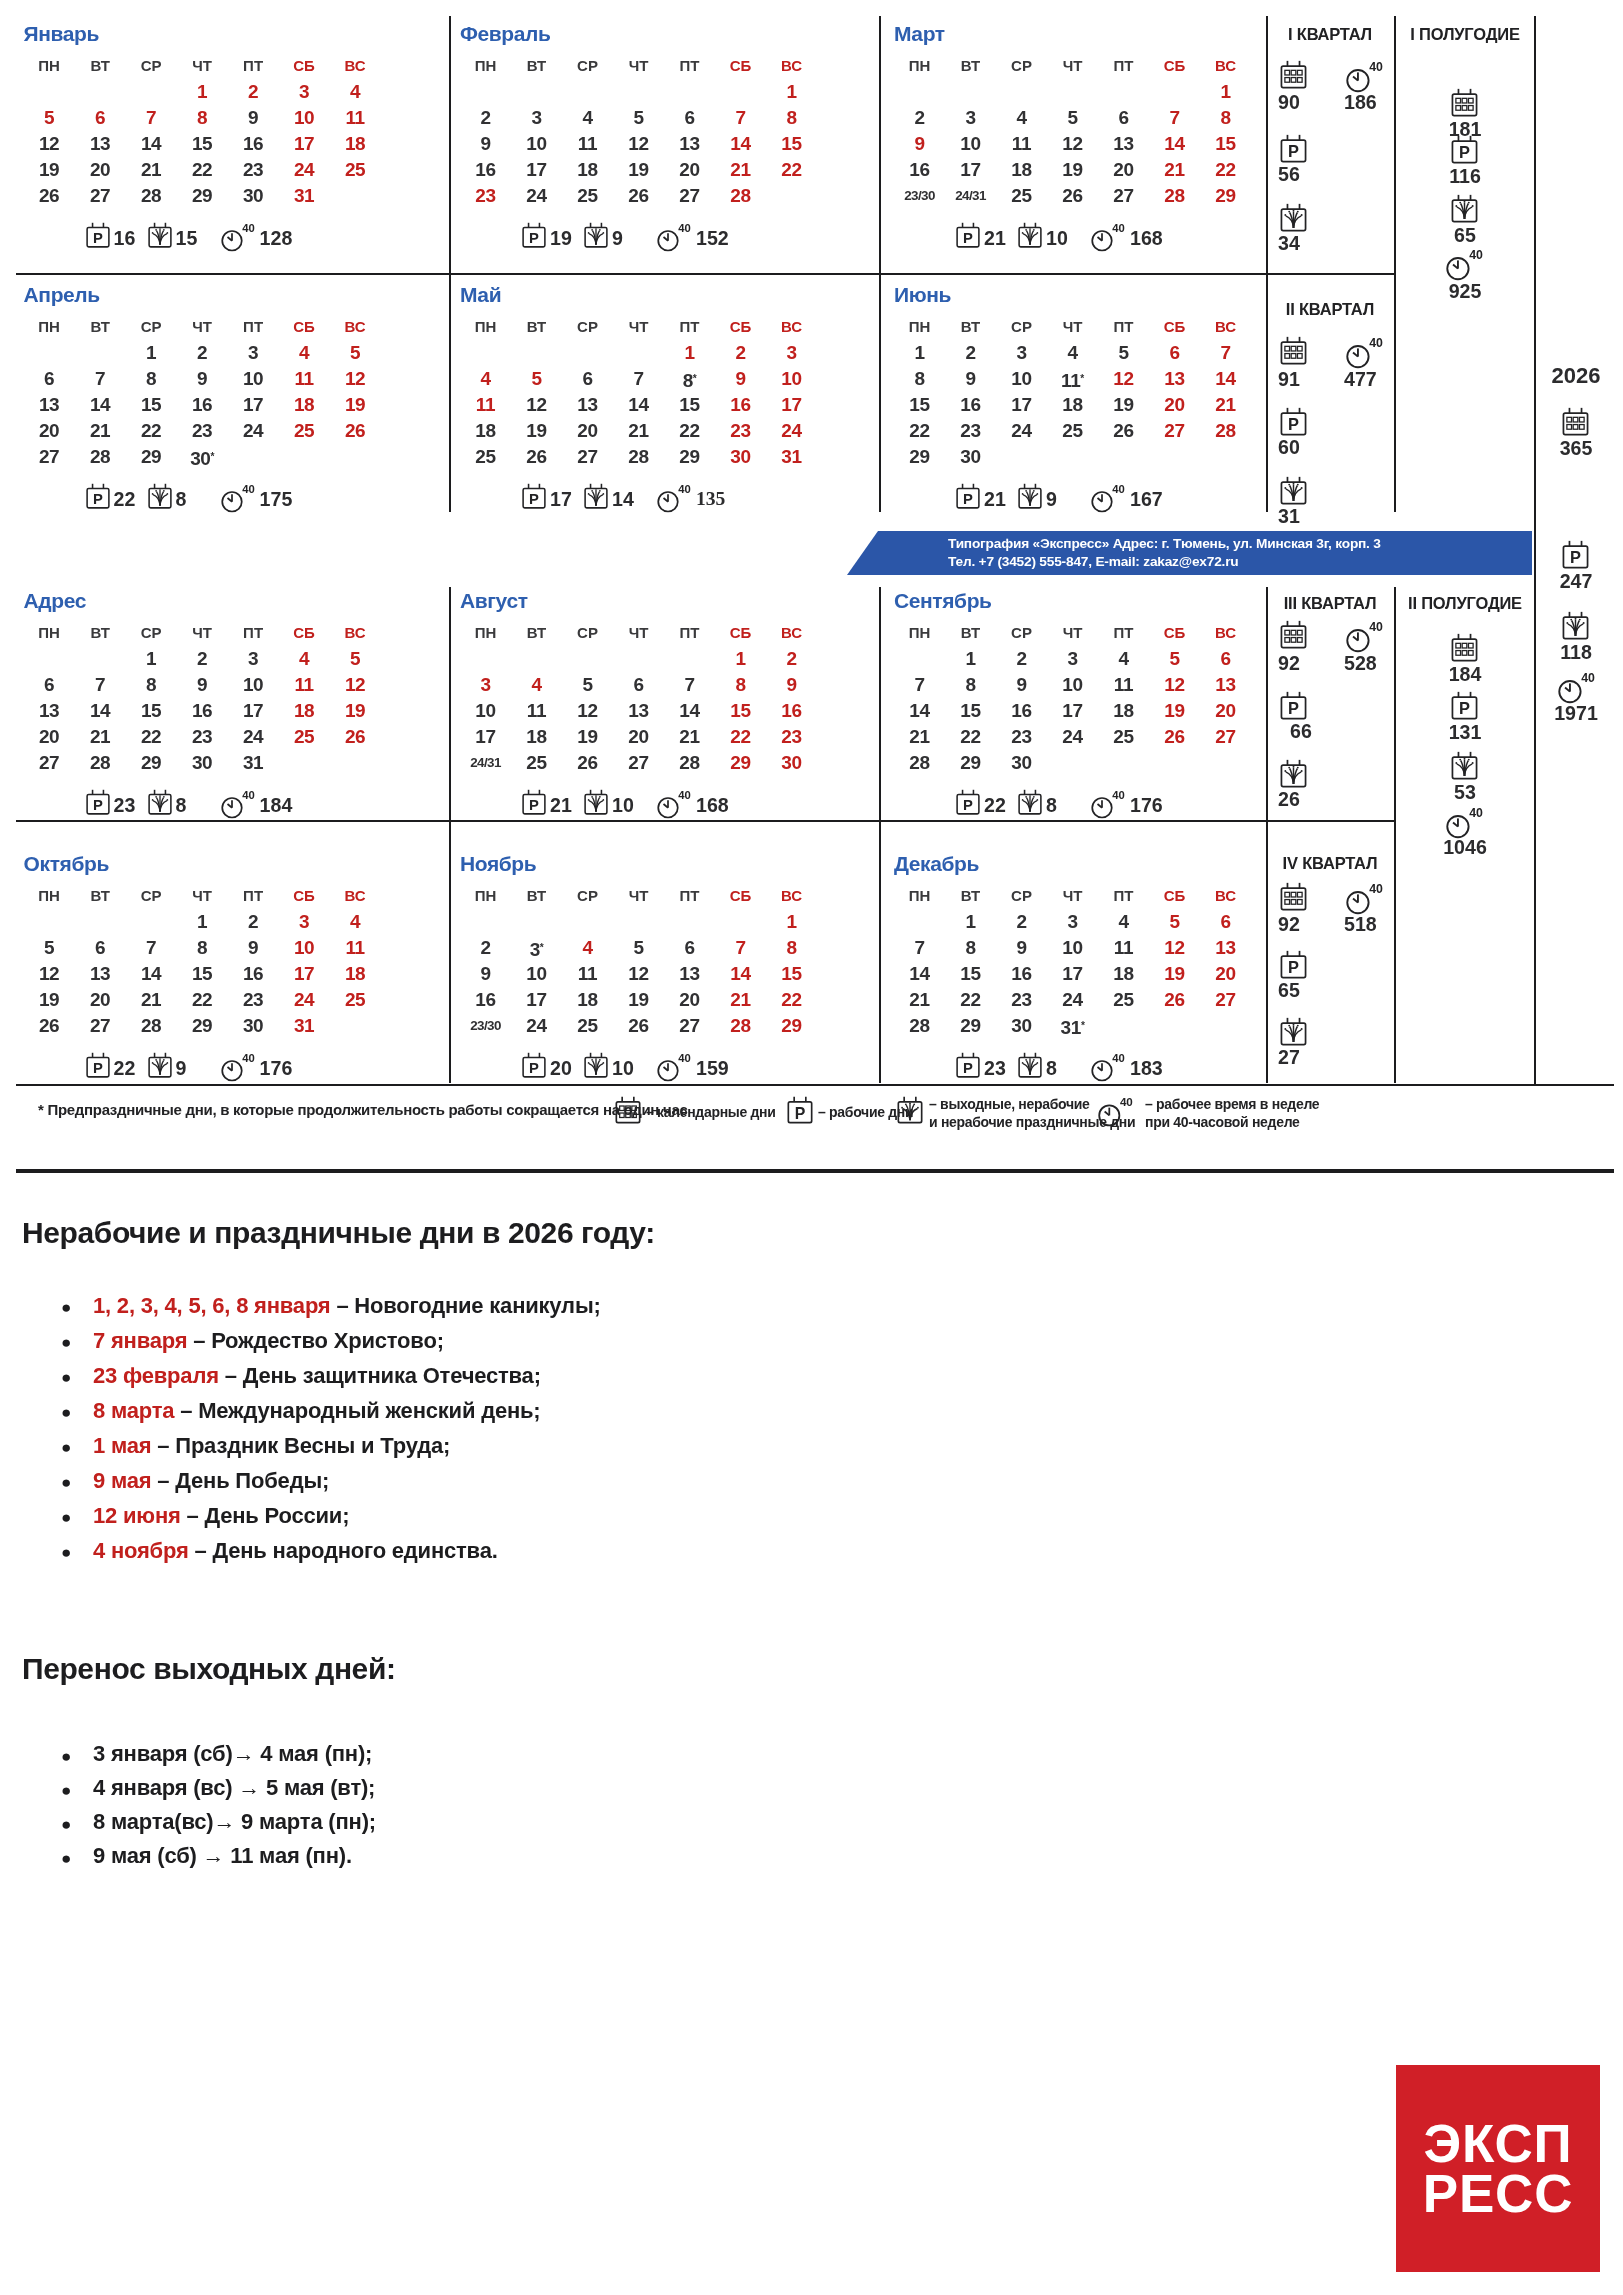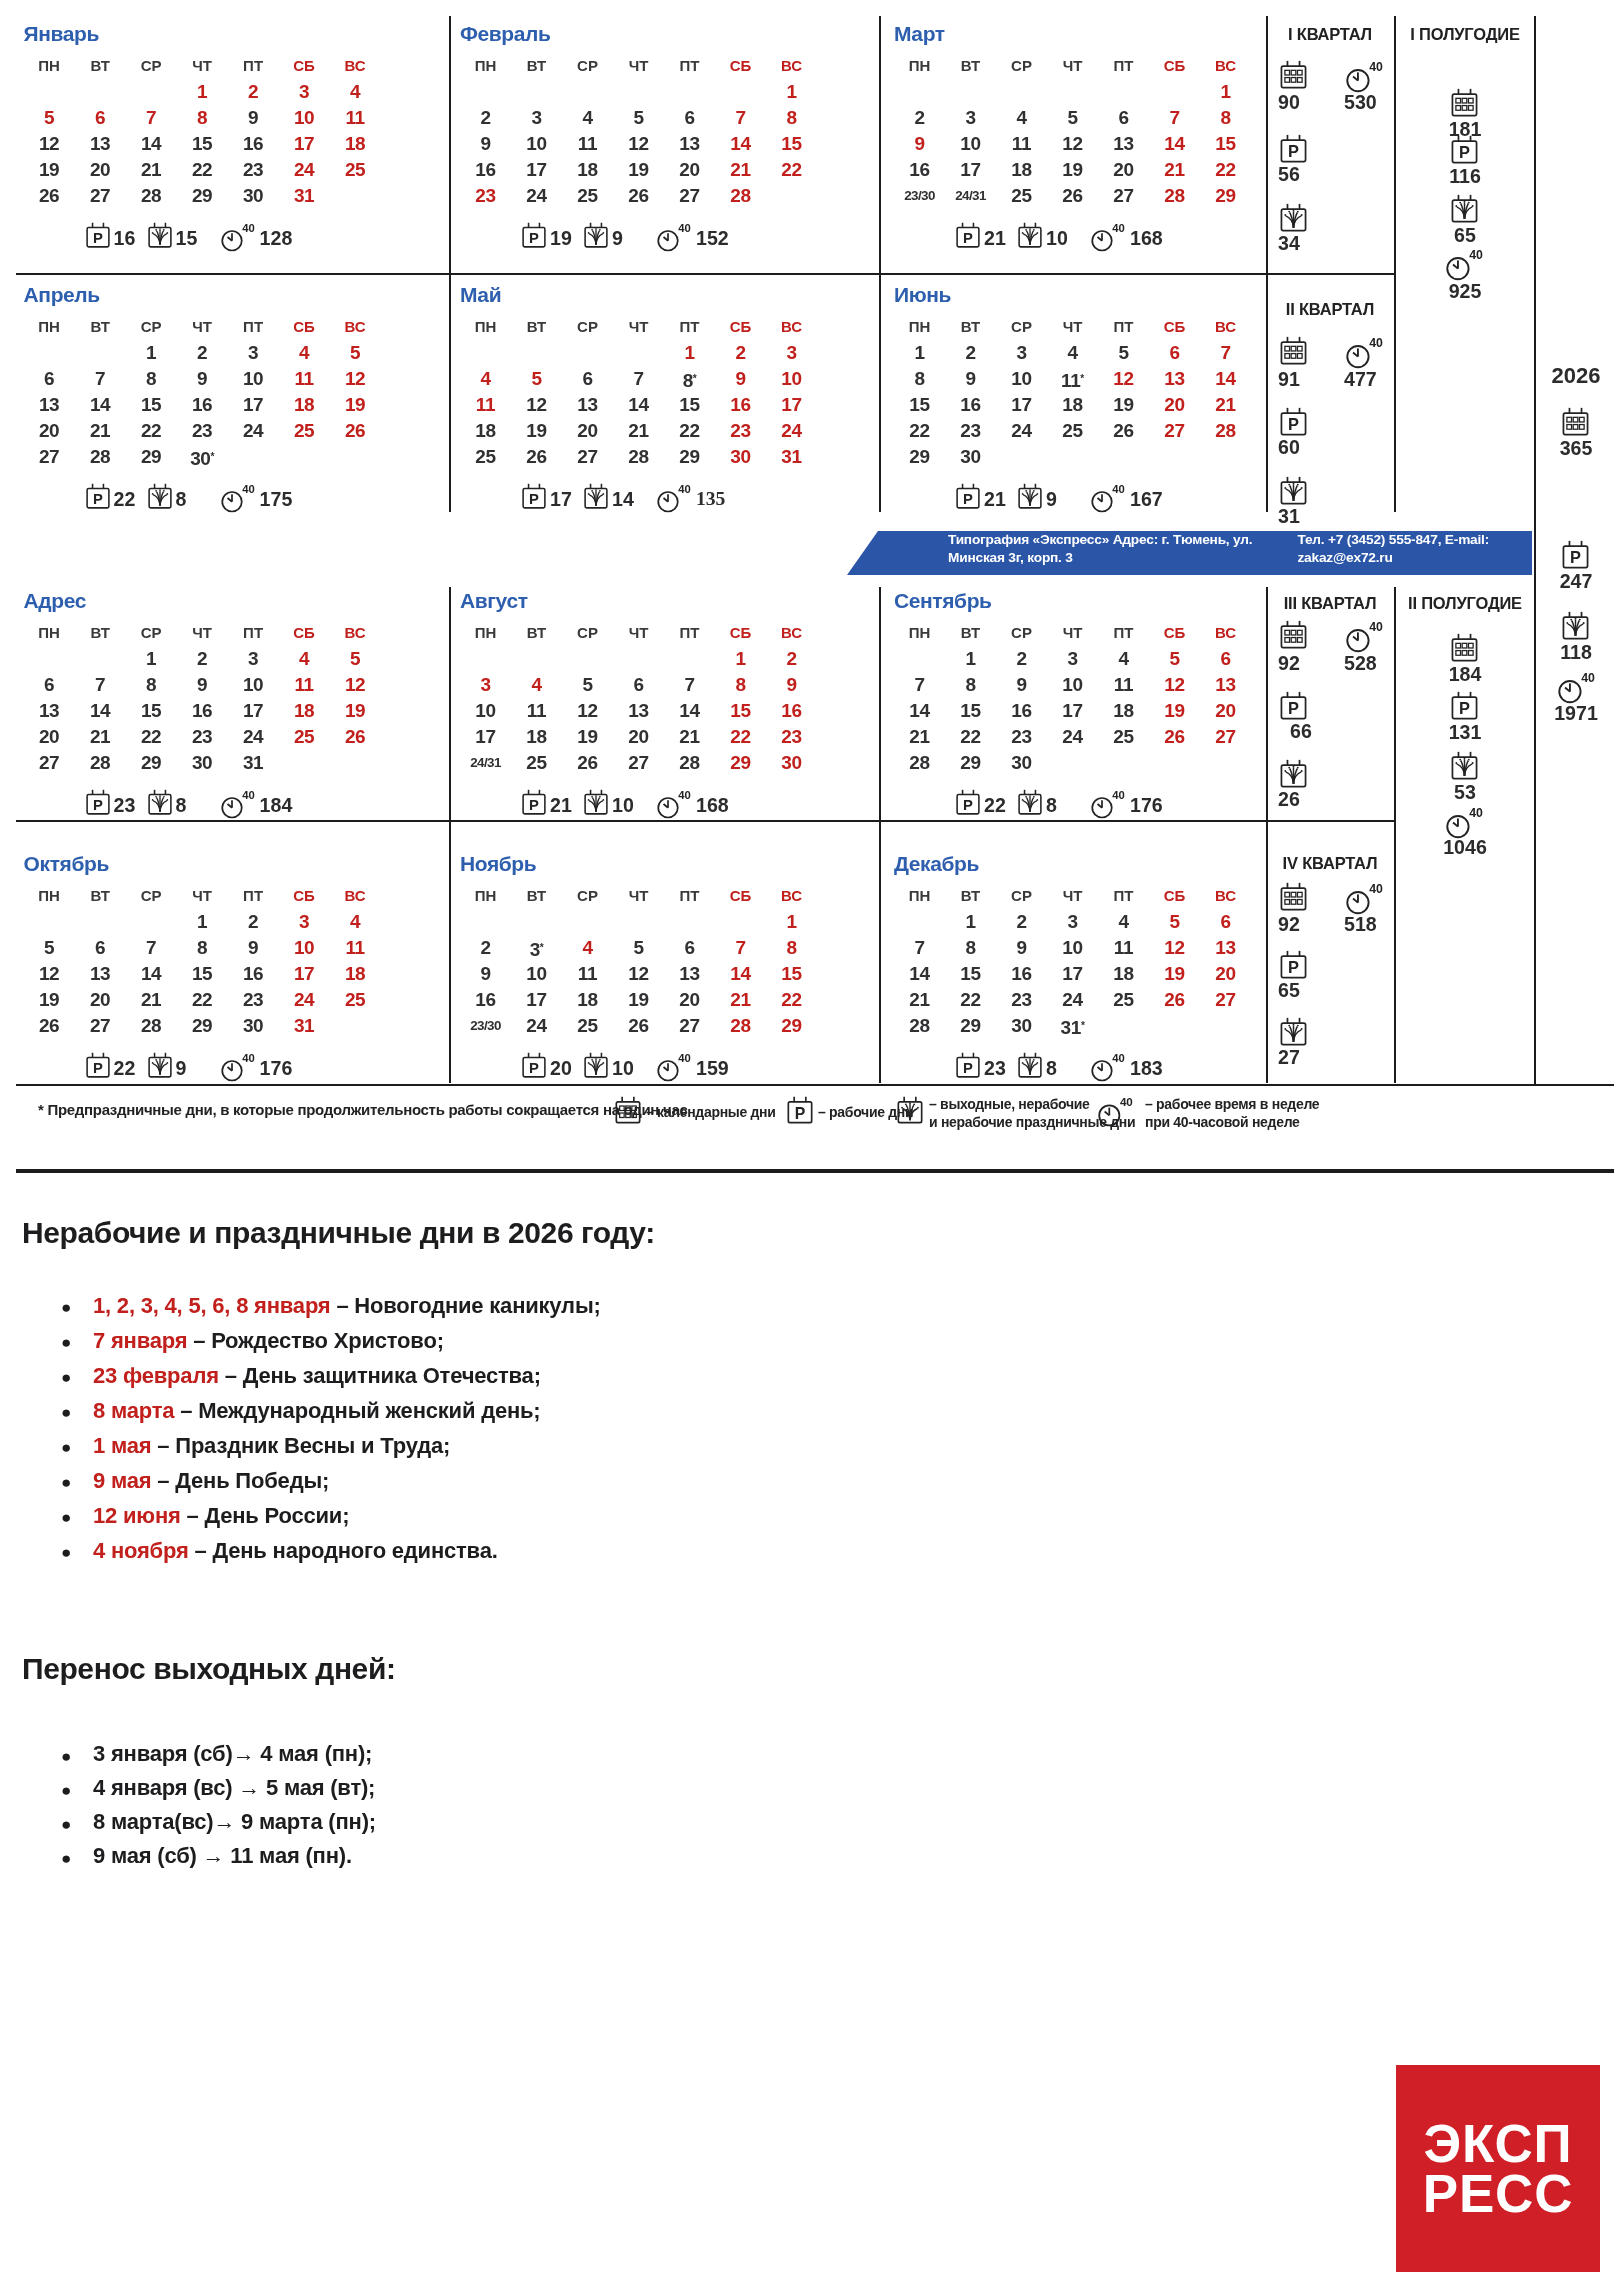--- a/index.html
+++ b/index.html
@@ -28,21 +28,21 @@
   .side-num{position:absolute;font-size:19.6px;font-weight:bold;color:#2c2c2e;}
   .ctr{text-align:center;}
   .year-label{position:absolute;font-size:22px;font-weight:bold;color:#2c2c2e;text-align:center;}
   
   .banner-left{position:absolute;left:42px;top:531px;width:795px;height:44px;background:#2b56a8;
                clip-path:polygon(0 0,100% 0,calc(100% - 31px) 100%,0 100%);
                display:flex;align-items:center;justify-content:center;}
   .banner-title{color:#fff;font-size:24px;font-weight:bold;letter-spacing:-0.2px;padding-right:23.6px;}
   .banner-right{position:absolute;left:847px;top:531px;width:685px;height:44px;background:#2b56a8;
                 clip-path:polygon(31px 0,100% 0,100% 100%,0 100%);
-                display:flex;flex-direction:row;justify-content:center;padding-left:101px;box-sizing:border-box;}
+                display:flex;flex-direction:column;justify-content:center;padding-left:101px;box-sizing:border-box;}
   .banner-info{color:#fff;font-size:13.7px;font-weight:bold;line-height:18px;letter-spacing:-0.2px;}
   
   .footnote{position:absolute;left:38px;top:1101px;font-size:15px;font-weight:bold;color:#232325;letter-spacing:-0.3px;}
   .legend-label{position:absolute;font-size:14px;font-weight:bold;color:#232325;line-height:18px;letter-spacing:-0.3px;}
   
   .sec-title{position:absolute;left:22px;font-size:30px;font-weight:bold;color:#1d1d1f;letter-spacing:-0.4px;}
   .list{position:absolute;left:0;margin:0;padding:0;list-style:none;}
   .list li{position:relative;padding-left:93px;font-size:22px;font-weight:bold;color:#1d1d1f;letter-spacing:-0.2px;}
   .list li .bullet{position:absolute;left:61px;font-size:17.3px;top:1.6px;color:#1d1d1f;}
   .list .dates{color:#c1201d;}
@@ -1055,21 +1055,21 @@
           </svg></span>
         <div class="side-num" style="left:1278px;top:91px;">90</div>
         <span class="side-icon" style="left:1344px;top:60px;"><svg width="41" height="33" viewBox="0 0 50 40">
             <g stroke="#232325" fill="none" stroke-width="2.3">
               <circle cx="17" cy="25" r="13"></circle>
               <line x1="17" y1="25" x2="17" y2="15"></line>
               <line x1="17" y1="25" x2="11" y2="20"></line>
             </g>
             <text x="39" y="13" text-anchor="middle" font-size="15" font-weight="bold" fill="#232325" font-family="Liberation Sans, sans-serif">40</text>
           </svg></span>
-        <div class="side-num" style="left:1344px;top:91px;">530</div>
+        <div class="side-num" style="left:1344px;top:91px;">186</div>
         <span class="side-icon" style="left:1278px;top:134px;"><svg width="31" height="31" viewBox="0 0 36 36">
             <g stroke="#232325" fill="none" stroke-width="2">
               <line x1="11" y1="1" x2="11" y2="7"></line>
               <line x1="25" y1="1" x2="25" y2="7"></line>
               <rect x="4" y="7" width="28" height="25" rx="2"></rect>
             </g>
             <text x="18" y="27" text-anchor="middle" font-size="19" font-weight="bold" fill="#232325" font-family="Liberation Sans, sans-serif">Р</text>
           </svg></span>
         <div class="side-num" style="left:1278px;top:163px;">56</div>
         <span class="side-icon" style="left:1278px;top:203px;"><svg width="31" height="31" viewBox="0 0 36 36">

